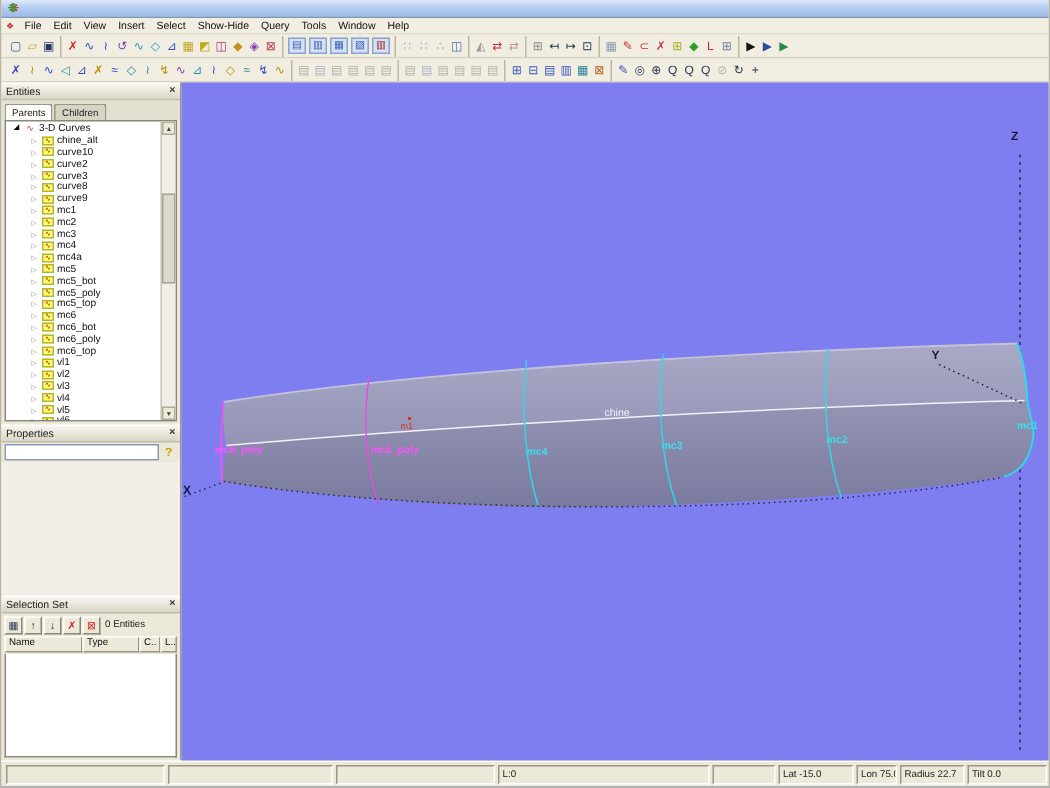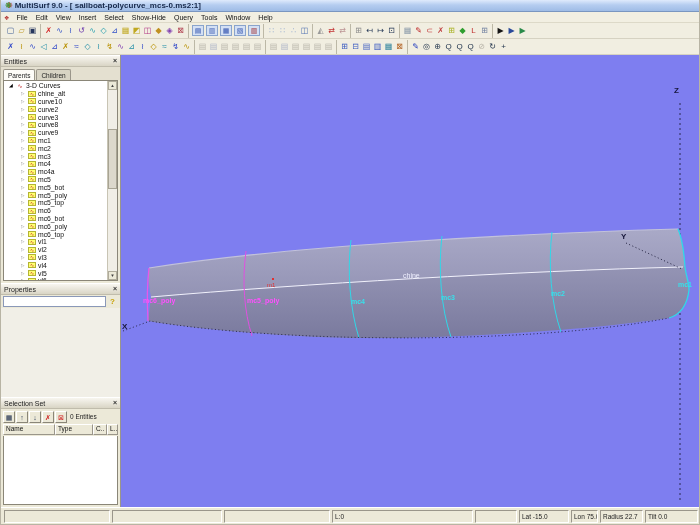--- a/index.html
+++ b/index.html
@@ -82,21 +82,20 @@
   .sbpane{height:13px;border:1px solid;border-color:#9a968a #fff #fff #9a968a;font-size:6.5px;padding:1.5px 2px 0;margin-left:2px;color:#222;overflow:hidden;white-space:nowrap}
   .sb0{width:106px}.sb1{width:110px}.sb2{width:106px}.sb3{width:141px}.sb4{width:42px}.sb5{width:50px}.sb6{width:27px}.sb7{width:43px}.sb8{flex:1}
 </style>
 </head>
 <body>
 
 <div class="window">
 
   <div class="titlebar">
     <span class="app-icon">❋</span>
-    <span class="t">MultiSurf 9.0 - [ sailboat-polycurve_mcs-0.ms2:1]</span>
   </div>
 
   <div class="menubar">
     <span class="child-icon">❖</span>
     <span id="menu-items" style="display:flex">
         <span class="menu-item">File</span>
         <span class="menu-item">Edit</span>
         <span class="menu-item">View</span>
         <span class="menu-item">Insert</span>
         <span class="menu-item">Select</span>

